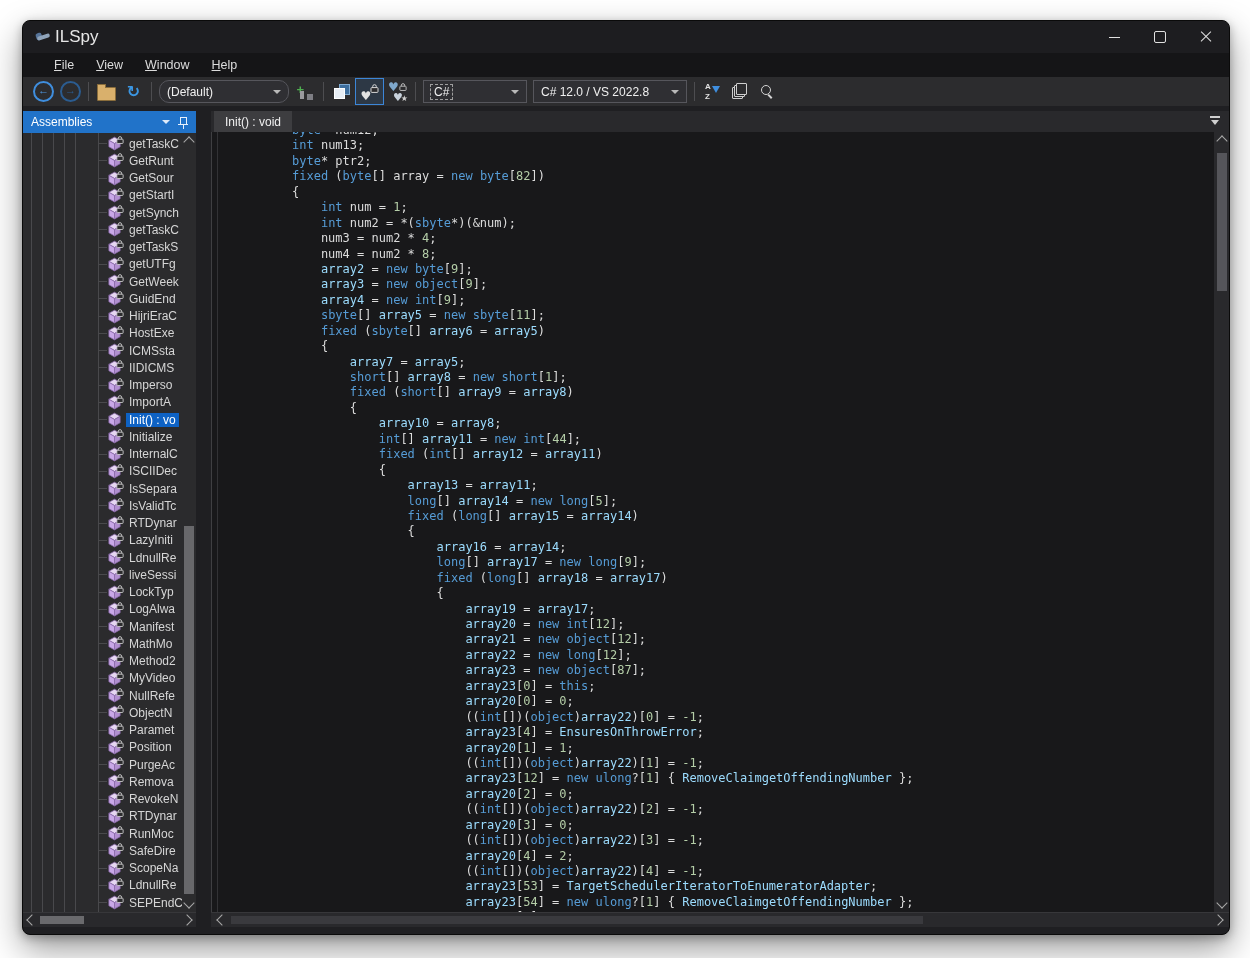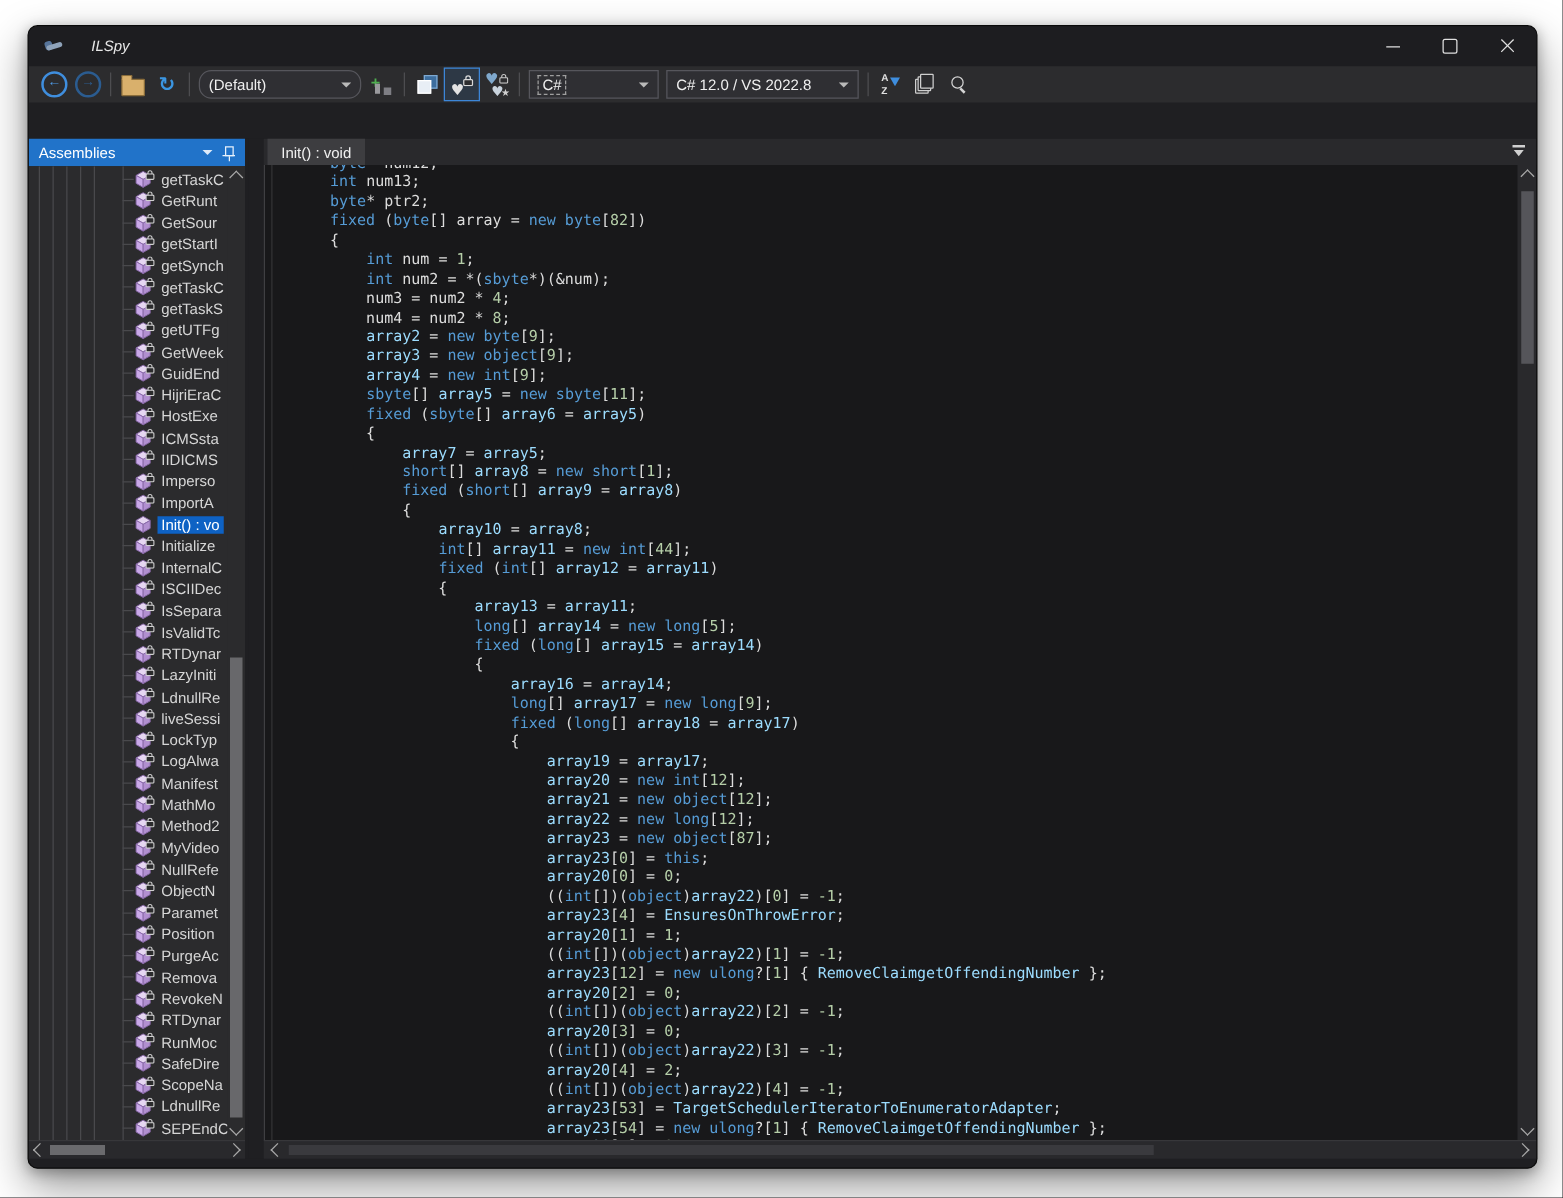--- a/index.html
+++ b/index.html
@@ -6,21 +6,21 @@
   body{width:1250px;height:958px;background:#ffffff;position:relative;overflow:hidden;
        font-family:"Liberation Sans",sans-serif;-webkit-font-smoothing:antialiased;}
   .window{position:absolute;left:22px;top:20px;width:1206px;height:913px;background:#1f1f22;
           border-radius:8px;border:1px solid #0a0a0a;overflow:hidden;
           box-shadow:0 14px 34px rgba(0,0,0,.40),0 3px 10px rgba(0,0,0,.28);}
   
   .titlebar{height:32px;background:#1d1d20;display:flex;align-items:center;}
   .appicon{width:18px;height:16px;margin-left:13px;position:relative;}
   .appicon .w1{position:absolute;left:1px;top:6px;width:13px;height:4px;background:#8fa3ba;border-radius:2px;transform:rotate(-18deg);}
   .appicon .w2{position:absolute;left:0px;top:4px;width:6px;height:7px;background:#56749a;border-radius:2px;transform:rotate(-18deg);}
-  .apptitle{color:#e6e6e6;font-size:12px;margin-left:19px;font-style:italic;}
+  .apptitle{color:#e6e6e6;font-size:17px;margin-left:1px;}
   .wincontrols{margin-left:auto;display:flex;height:100%;}
   .winbtn{width:46px;height:100%;display:flex;align-items:center;justify-content:center;}
   .ic-min{width:11px;height:1px;background:#e0e0e0;}
   .ic-max{width:10px;height:10px;border:1px solid #e0e0e0;border-radius:2px;}
   .ic-close{position:relative;width:12px;height:12px;}
   .ic-close:before,.ic-close:after{content:'';position:absolute;left:-1px;top:5px;width:14px;height:1.2px;background:#e0e0e0;}
   .ic-close:before{transform:rotate(45deg);} .ic-close:after{transform:rotate(-45deg);}
   
   .menubar{height:24px;background:#151517;display:flex;align-items:center;padding-left:20px;}
   .menu-item{padding:3px 11px;color:#dcdcdc;font-size:12.5px;}
@@ -99,21 +99,21 @@
   .docpanel{flex:1;display:flex;flex-direction:column;min-width:0;padding-left:12px;}
   .tabstrip{height:21px;background:#29292c;display:flex;align-items:stretch;position:relative;flex:none;}
   .tab{background:#3d3d40;color:#f0f0f0;font-size:12px;padding:0 11px;display:flex;align-items:center;margin-left:3px;}
   .tabmenu{position:absolute;right:8px;top:5px;width:12px;height:11px;}
   .tabmenu .l{position:absolute;left:1px;top:0;width:10px;height:1.6px;background:#d0d0d0;}
   .tabmenu .t{position:absolute;left:1.5px;top:4px;width:0;height:0;border-left:4.5px solid transparent;border-right:4.5px solid transparent;border-top:5px solid #d0d0d0;}
   .codewrap{flex:1;position:relative;background:#18181a;overflow:hidden;border-left:1px solid #3f3f42;}
   .codewrap .marginline{position:absolute;left:5px;top:0;bottom:0;width:1px;background:#323235;}
   .code{position:absolute;left:52px;top:-9px;right:16px;bottom:0;overflow:hidden;
         font-family:"DejaVu Sans Mono",monospace;font-size:12px;line-height:15.45px;white-space:pre;}
-  .cl{height:15.45px;}
+  .cl{height:15.45px;margin-left:28px;}
   .tk{color:var(--keyword);} .tf{color:var(--identifier);} .tn{color:var(--number);} .tp{color:var(--text);}
   .code-vscroll{position:absolute;right:0;top:0;bottom:0;width:15px;background:#29292c;}
   .code-vscroll .a-up{top:2px;left:0;width:15px;height:14px;}
   .code-vscroll .a-down{bottom:2px;left:0;width:15px;height:14px;}
   .code-vscroll .vthumb{position:absolute;left:2.5px;width:10px;top:21px;height:138px;background:#55555a;}
   .code-hscroll{height:14px;background:#29292c;position:relative;border-top:1px solid #37373a;flex:none;}
   .code-hscroll .a-left{left:4px;top:0;width:14px;height:14px;}
   .code-hscroll .a-right{right:4px;top:0;width:14px;height:14px;}
   .code-hscroll .hthumb{position:absolute;left:20px;top:3px;width:68%;height:8px;background:#3a3a3e;}
 </style>
@@ -134,20 +134,26 @@
         </div>
       <div class="winbtn">
           <span class="ic-max"></span>
         </div>
       <div class="winbtn">
           <span class="ic-close"></span>
         </div>
     </div>
   </div>
 
+  <div class="menubar">
+      <div class="menu-item"><span class="acc">F</span>ile</div>
+      <div class="menu-item"><span class="acc">V</span>iew</div>
+      <div class="menu-item"><span class="acc">W</span>indow</div>
+      <div class="menu-item"><span class="acc">H</span>elp</div>
+    </div>
 
   <div class="toolbar">
     <div class="tb-btn">
         <span class="navcirc">←</span>
       </div>
     <div class="tb-btn">
         <span class="navcirc disabled">→</span>
       </div>
     <div class="tb-sep"></div>
     <div class="tb-btn">

